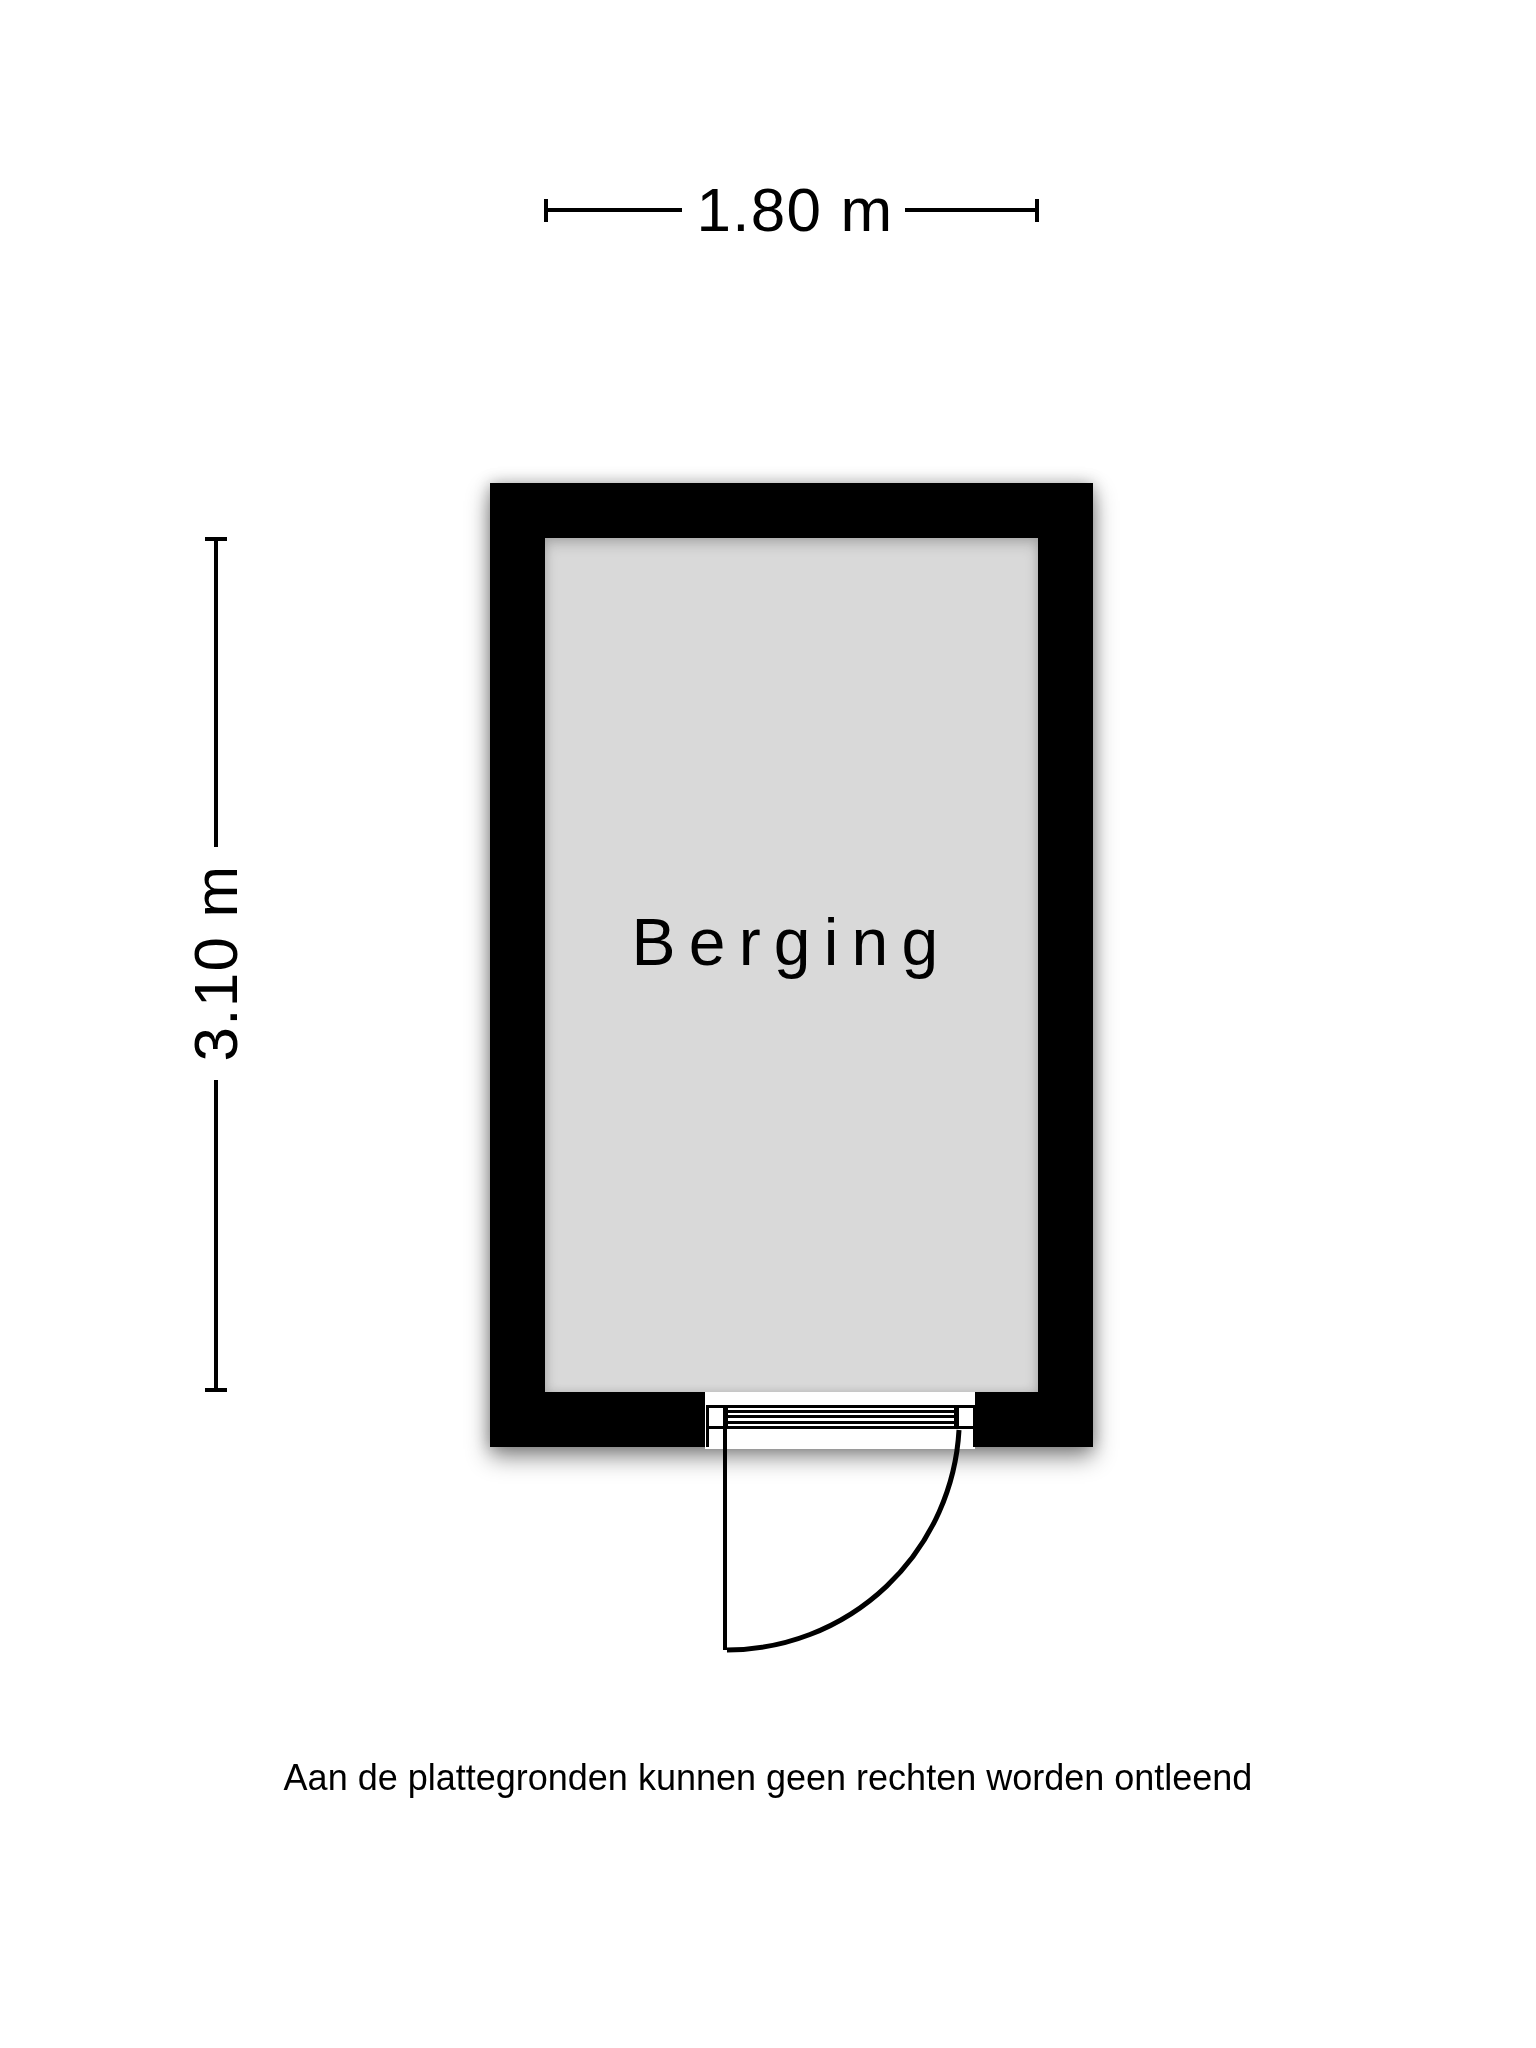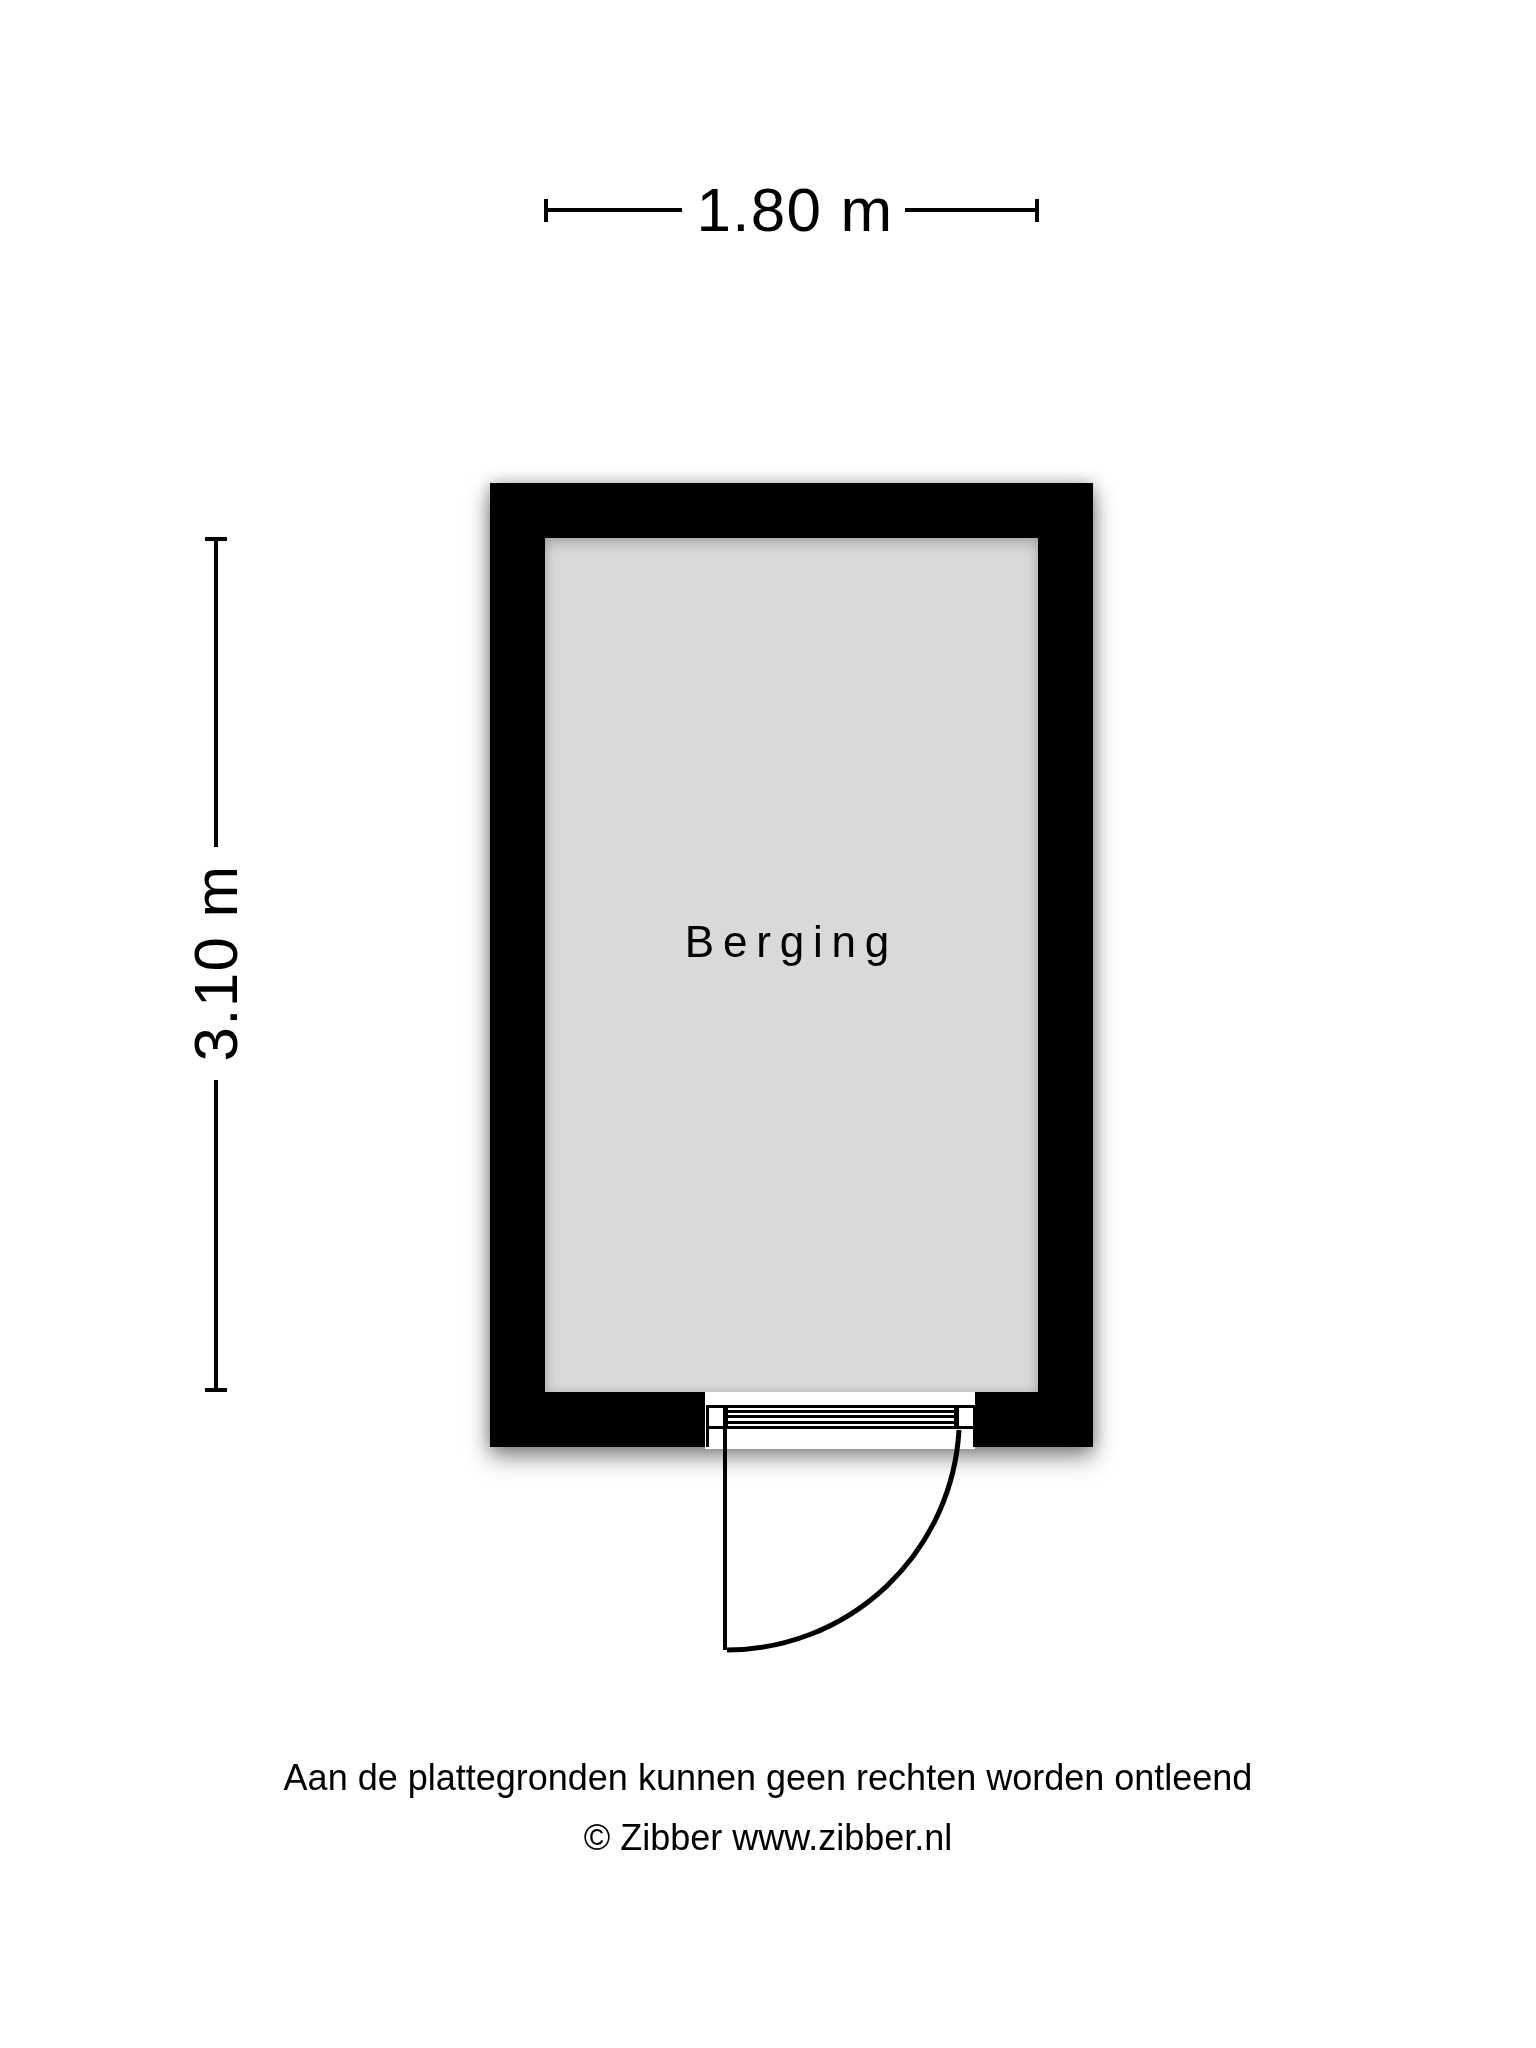--- a/index.html
+++ b/index.html
@@ -50,21 +50,21 @@
     background: var(--wall, #000000);
     box-shadow: 0 10px 22px rgba(0,0,0,0.45), 0 0 14px rgba(0,0,0,0.25);
   }
   .floor {
     left: 545px; top: 538px; width: 493px; height: 854px;
     background: var(--floor, #d9d9d9);
     box-shadow: inset 0 6px 14px rgba(0,0,0,0.18), inset 0 0 10px rgba(0,0,0,0.12);
   }
   .room-label {
     left: 545px; top: 917px; width: 493px; height: 50px;
-    font-size: 44px; line-height: 50px;
+    font-size: 66px; line-height: 50px;
     letter-spacing: 0.2em;
     text-align: center;
     white-space: nowrap;
   }
 
   
   .doorway {
     left: 705px; top: 1392px; width: 270px; height: 57px;
     background: #ffffff;
   }
@@ -137,16 +137,15 @@
 
   <div class="abs door-leaf"></div>
   <div class="abs sill"></div>
   <div class="abs jamb" id="jamb-left"></div>
   <div class="abs jamb" id="jamb-right"></div>
   <div class="abs jamb-tail" id="jamb-tail-left"></div>
   <div class="abs jamb-tail" id="jamb-tail-right"></div>
 
   <div class="abs footer">
     <div>Aan de plattegronden kunnen geen rechten worden ontleend</div>
-    <div>© Zibber www.zibber.nl</div>
   </div>
 
 </div>
 
 </body></html>

